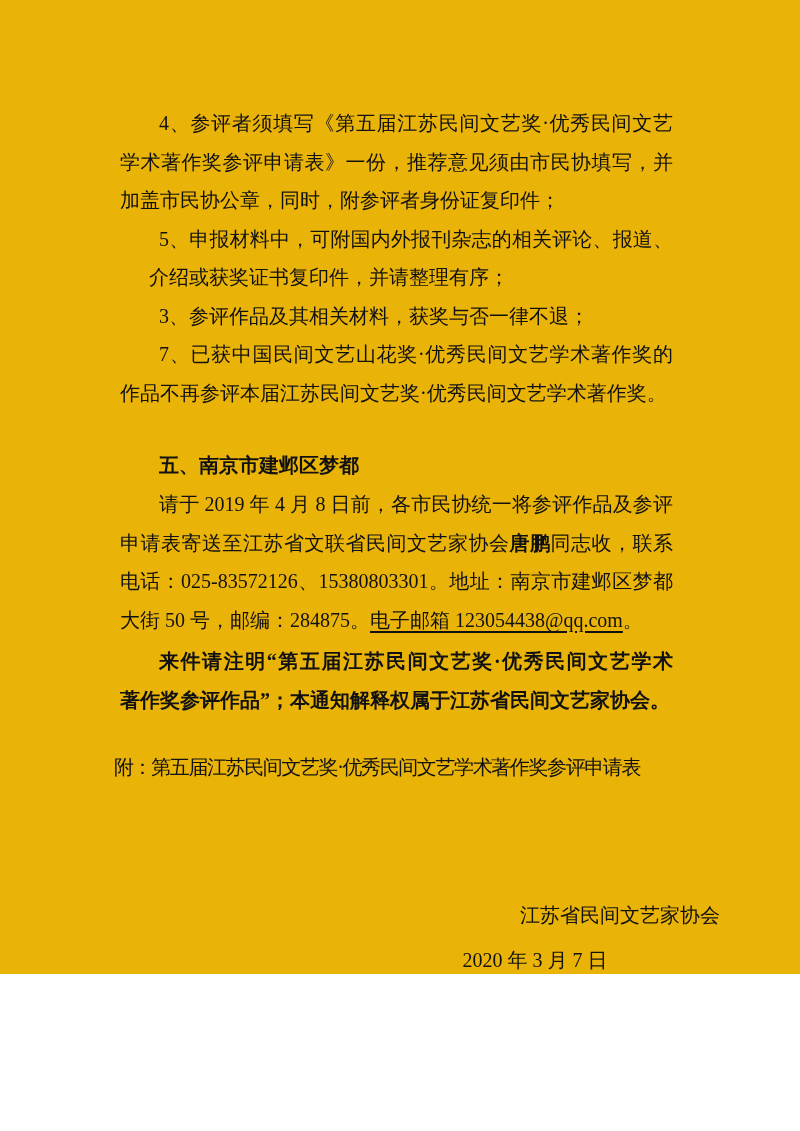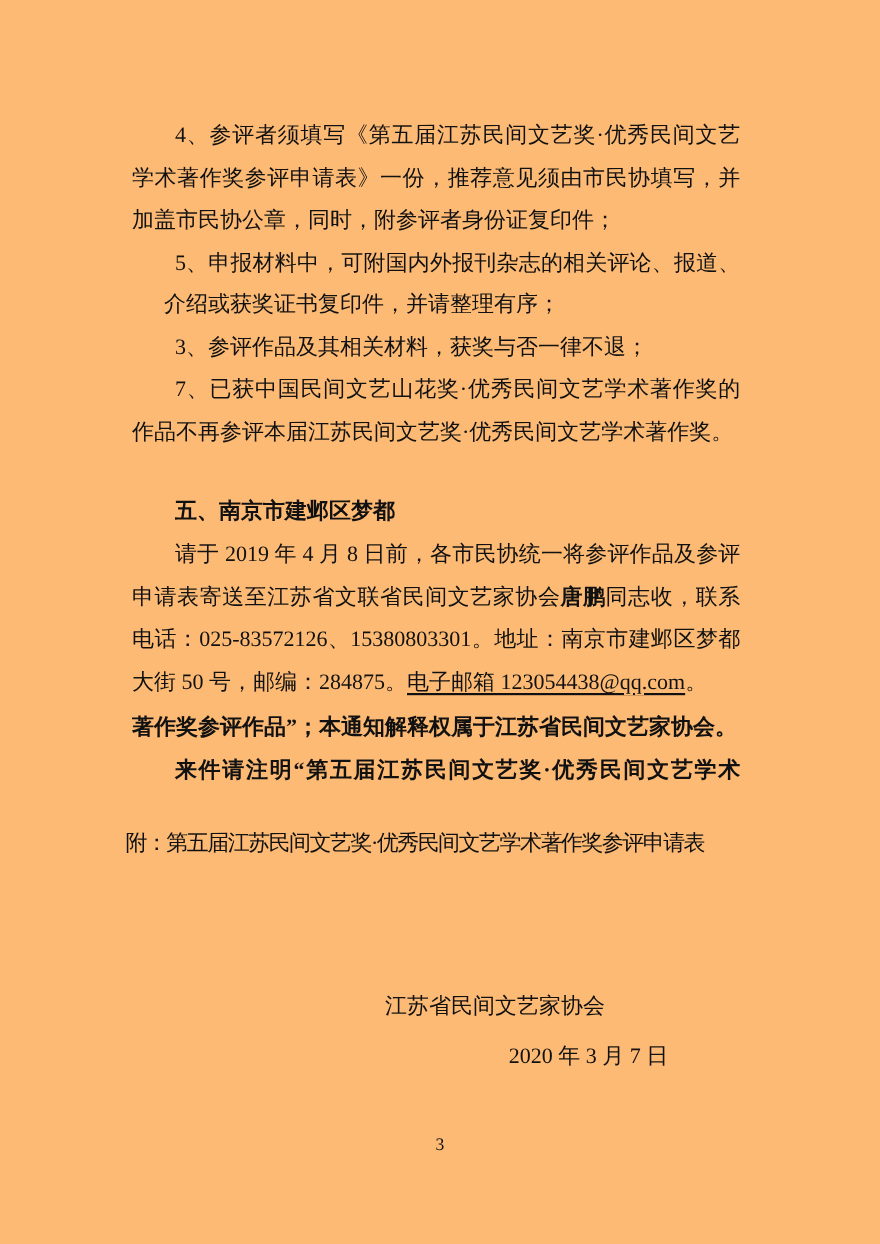--- a/index.html
+++ b/index.html
@@ -1,20 +1,20 @@
 <!DOCTYPE html>
 <html><head>
 <meta charset="utf-8">
 <style>
   html, body { margin: 0; padding: 0; background: #ffffff; }
   .page {
     position: relative;
     width: 800px;
-    height: 1131px;
-    background: #fdba74;
+    height: 974px;
+    background: #eab308;
     overflow: hidden;
     font-family: "Liberation Serif", "DejaVu Serif", serif;
     color: #111111;
   }
   .block {
     position: absolute;
     left: 120px;
     width: 553px;
     font-size: 20px;
   }
@@ -33,21 +33,21 @@
   .indent2 { padding-left: 39px; }
   .indent1 { padding-left: 29px; }
   .bold { font-weight: bold; }
   .b { font-weight: bold; }
   .u { text-decoration: underline; text-underline-offset: 4px; }
   .block-items        { top: 104px; }
   .block-heading-five { top: 446px; }
   .block-contact      { top: 485px; }
   .block-note         { top: 642px; }
   .block-attachment   { top: 748px; left: 114px; width: 600px; letter-spacing: -1.4px; }
-  .block-signature    { top: 896px; left: 350px; width: 370px; text-align: left; }
+  .block-signature    { top: 896px; left: 350px; width: 370px; text-align: right; }
   .block-date         { top: 941px; left: 350px; width: 370px; text-align: center; }
   .page-number {
     position: absolute;
     top: 1030px;
     left: 0;
     width: 800px;
     text-align: center;
     font-size: 16px;
     line-height: 22px;
   }
@@ -70,22 +70,22 @@
       <div class="block block-heading-five bold">
         <div class="line indent2"><span>五、南京市建邺区梦都</span></div>
       </div>
       <div class="block block-contact">
         <div class="line fill indent2"><span>请于 2019 年 4 月 8 日前，各市民协统一将参评作品及参评</span></div>
         <div class="line fill"><span>申请表寄送至江苏省文联省民间文艺家协会</span><span class="b">唐鹏</span><span>同志收，联系</span></div>
         <div class="line fill"><span>电话：025-83572126、15380803301。地址：南京市建邺区梦都</span></div>
         <div class="line"><span>大街 50 号，邮编：284875。</span><span class="u">电子邮箱 123054438@qq.com</span><span>。</span></div>
       </div>
       <div class="block block-note bold">
+        <div class="line fill indent2"><span>来件请注明“第五届江苏民间文艺奖·优秀民间文艺学术</span></div>
         <div class="line"><span>著作奖参评作品”；本通知解释权属于江苏省民间文艺家协会。</span></div>
-        <div class="line fill indent2"><span>来件请注明“第五届江苏民间文艺奖·优秀民间文艺学术</span></div>
       </div>
       <div class="block block-attachment">
         <div class="line"><span>附：第五届江苏民间文艺奖·优秀民间文艺学术著作奖参评申请表</span></div>
       </div>
       <div class="block block-signature">
         <div class="line"><span>江苏省民间文艺家协会</span></div>
       </div>
       <div class="block block-date">
         <div class="line"><span>2020 年 3 月 7 日</span></div>
       </div>

